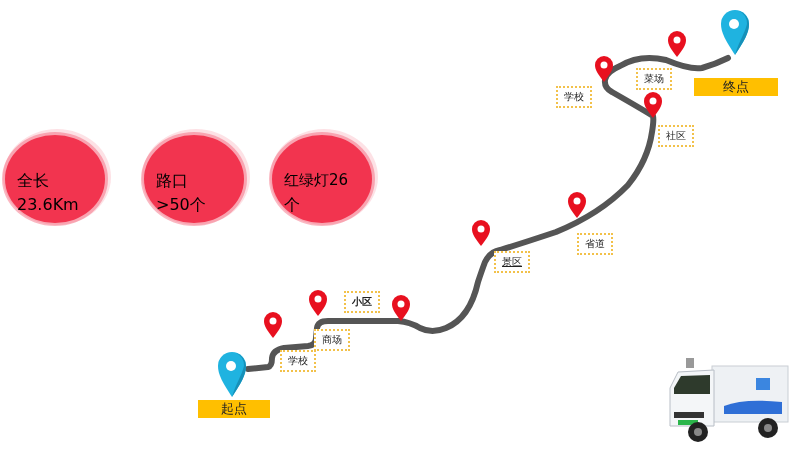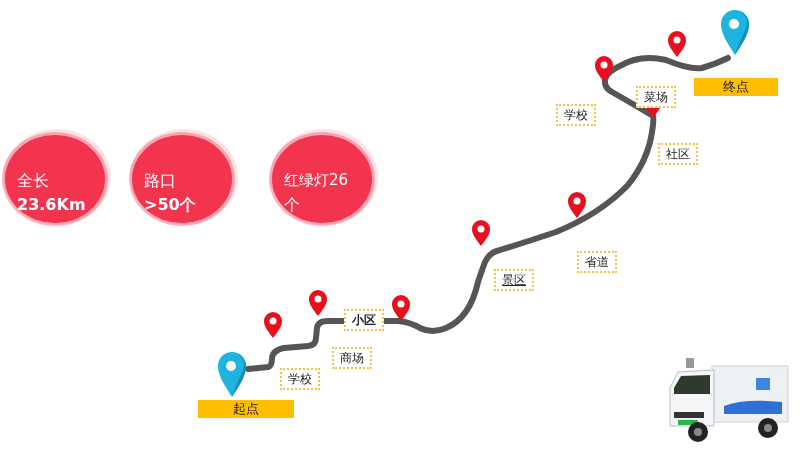--- a/index.html
+++ b/index.html
@@ -1,34 +1,34 @@
 <!DOCTYPE html>
 <html><head>
 <meta charset="utf-8">
 <style>
   html,body{margin:0;padding:0;}
   body{width:800px;height:450px;background:#ffffff;position:relative;overflow:hidden;font-family:"DejaVu Sans",sans-serif;}
-  .stat{position:absolute;width:100px;height:88px;border-radius:50%;background:#f2344f;color:#ffffff;
+  .stat{position:absolute;width:100px;height:88px;border-radius:50%;background:#f2344f;color:#000000;
         box-shadow:0 0 0 3px rgba(242,52,79,0.35), 2px -2px 0 4px rgba(242,52,79,0.15);}
   .stat .l1{position:absolute;left:12px;top:36px;font-size:16px;}
-  .stat .l2{position:absolute;left:12px;top:60px;font-size:16px;font-weight:bold;}
+  .stat .l2{position:absolute;left:12px;top:60px;font-size:16px;font-weight:normal;}
   svg.road{position:absolute;left:0;top:0;}
-  .lbl{position:absolute;border:2px dotted #f2c14a;background:#fff;font-size:12px;color:#222;
-       padding:1px 6px;line-height:16px;margin-top:18px;}
+  .lbl{position:absolute;border:2px dotted #f2c14a;background:#fff;font-size:10px;color:#222;
+       padding:1px 6px;line-height:16px;}
   .endlbl{position:absolute;background:#ffbf00;font-size:13px;color:#222;text-align:center;line-height:18px;}
   .truck{position:absolute;left:664px;top:354px;width:128px;height:92px;}
 </style>
 </head>
 <body>
 
 <div class="stat" style="left:5px;top:135px;">
   <span class="l1">全长</span>
   <span class="l2">23.6Km</span>
 </div>
-<div class="stat" style="left:132px;top:135px;">
+<div class="stat" style="left:144px;top:135px;">
   <span class="l1">路口</span>
   <span class="l2">&gt;50个</span>
 </div>
 <div class="stat" style="left:272px;top:135px;">
   <span class="l1" style="font-size:15px;">红绿灯26</span>
   <span class="l2" style="font-weight:normal;">个</span>
 </div>
 
 <svg class="road" width="800" height="450" viewBox="0 0 800 450">
   <path d="M248,369 L268,367 Q272,366 272,358 Q273,350 284,348 L308,346 Q316,345 316,338 L317,328 Q318,321 328,321 L398,321 Q410,322 420,328 Q432,334 446,328 Q470,318 478,282 Q482,270 485,262 Q490,252 500,250 Q520,244 556,232 Q600,214 628,185 Q648,160 652,132 Q654,120 653,116 Q640,108 612,92 Q604,88 605,80 Q606,72 620,66 Q640,54 666,60 Q690,70 702,68 Q716,64 728,58" fill="none" stroke="#555" stroke-width="6" stroke-linecap="round" stroke-linejoin="round"></path>
@@ -74,29 +74,29 @@
     <circle cx="-1" cy="-31" r="5" fill="#fff"></circle>
   </g>
   <g transform="translate(735,55)">
     <path d="M0,0 C-9,-14 -14,-22 -14,-31 A14,14 0 1 1 14,-31 C14,-22 9,-14 0,0Z" fill="#1fb3e0"></path>
     <path d="M0,0 C4,-14 10,-22 12,-31 A14,14 0 0 0 4,-44 A14,14 0 0 1 14,-31 C14,-22 9,-14 0,0Z" fill="#1690b8"></path>
     <circle cx="-1" cy="-31" r="5" fill="#fff"></circle>
   </g>
 </svg>
 
 <div class="lbl" style="left:280px;top:350px;">学校</div>
-<div class="lbl" style="left:332px;top:329px;">商场</div>
+<div class="lbl" style="left:314px;top:329px;">商场</div>
 <div class="lbl" style="left:344px;top:291px;font-weight:bold;">小区</div>
 <div class="lbl" style="left:494px;top:251px;text-decoration:underline;">景区</div>
 <div class="lbl" style="left:577px;top:233px;">省道</div>
 <div class="lbl" style="left:658px;top:125px;">社区</div>
 <div class="lbl" style="left:556px;top:86px;">学校</div>
 <div class="lbl" style="left:636px;top:68px;">菜场</div>
 
-<div class="endlbl" style="left:198px;top:400px;width:96px;">起点</div>
+<div class="endlbl" style="left:198px;top:400px;width:72px;">起点</div>
 <div class="endlbl" style="left:694px;top:78px;width:84px;">终点</div>
 
 <svg class="truck" viewBox="0 0 128 92">
   <rect x="48" y="12" width="76" height="56" fill="#eef1f4" stroke="#c9ced4"></rect>
   <path d="M60,52 Q80,44 118,48 L118,60 L60,60Z" fill="#2f6fd6"></path>
   <rect x="92" y="24" width="14" height="12" fill="#3b86e0"></rect>
   <path d="M6,34 L14,18 L50,16 L50,72 L6,72Z" fill="#f4f6f8" stroke="#b8bec6"></path>
   <path d="M10,34 L17,22 L46,21 L46,40 L10,40Z" fill="#2e3a2c"></path>
   <rect x="22" y="4" width="8" height="10" fill="#999"></rect>
   <rect x="10" y="58" width="30" height="6" fill="#333"></rect>

